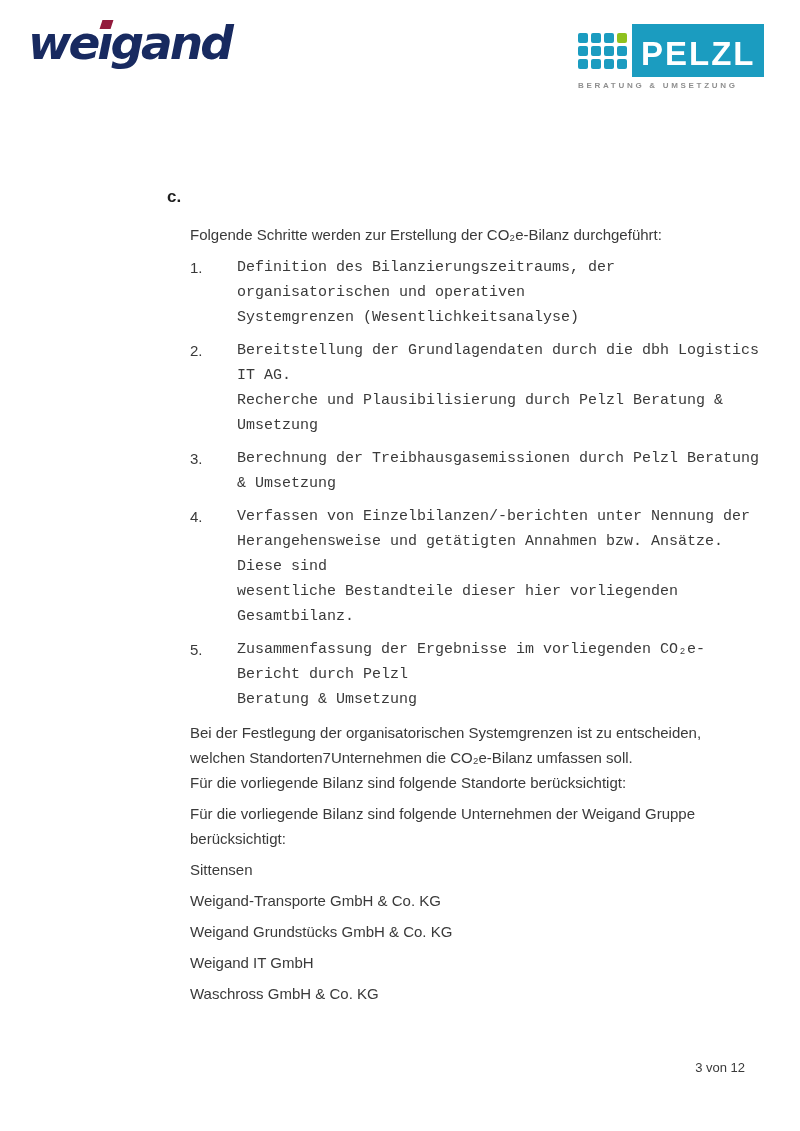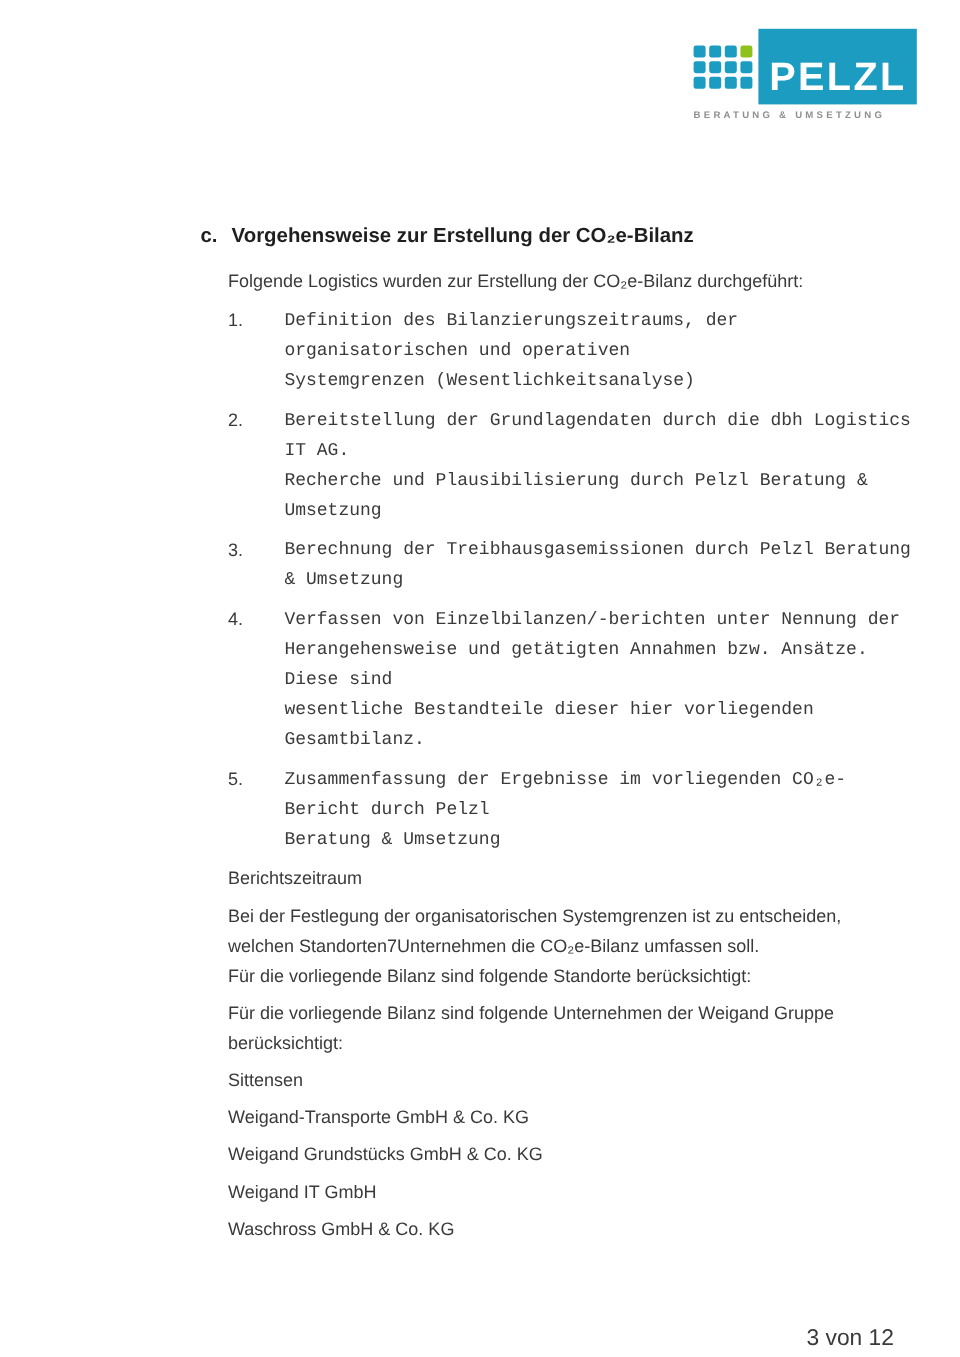--- a/index.html
+++ b/index.html
@@ -60,21 +60,21 @@
   }
   .pelzl-grid .sq{border-radius:2px;background:var(--teal);}
   .pelzl-grid .sq.green{background:var(--green);}
   .pelzl-wordbox{
     background:var(--teal);
     color:#ffffff;
     font-size:33px;
     line-height:44px;
     font-weight:bold;
     letter-spacing:2px;
-    padding:18px 8px 1px 9px;
+    padding:8px 8px 1px 9px;
     flex:1;
     text-align:center;
   }
   .pelzl-tagline{
     margin-top:4px;
     font-size:8px;
     font-weight:bold;
     letter-spacing:2.7px;
     color:var(--tagline-gray);
     white-space:nowrap;
@@ -108,30 +108,32 @@
     display:flex;
     margin-bottom:8px;
   }
   .step .num{width:47px;flex:none;}
   .step .stext{white-space:pre-line;flex:1;font-family:Liberation Mono, monospace;}
   .after-list{margin-top:16px;}
 
   .footer{
     position:absolute;
     right:55px; top:1060px;
-    font-size:19px;
+    font-size:13px;
     color:var(--ink);
-    margin-top:45px;
   }
 </style>
 </head>
 <body>
 
 <div class="page">
 
+  <div class="weigand-logo">
+    <span>we</span><span class="iwrap"><span class="idot"></span><span>ı</span></span><span>gand</span>
+  </div>
 
   <div class="pelzl-logo">
     <div class="pelzl-top">
       <div class="pelzl-grid" id="pelzl-grid">
           <div class="sq"></div>
           <div class="sq"></div>
           <div class="sq"></div>
           <div class="sq green"></div>
           <div class="sq"></div>
           <div class="sq"></div>
@@ -144,26 +146,25 @@
         </div>
       <div class="pelzl-wordbox">PELZL</div>
     </div>
     <div class="pelzl-tagline">BERATUNG &amp; UMSETZUNG</div>
   </div>
 
   <div class="content">
 
     <div class="doc-heading">
       <span class="hidx">c.</span>
-      <span>Vorgehensweise zur Erstellung der CO₂e-Bilanz</span>
     </div>
 
     <div class="indent">
 
-      <p class="para intro">Folgende Logistics wurden zur Erstellung der CO₂e-Bilanz durchgeführt:</p>
+      <p class="para intro">Folgende Schritte werden zur Erstellung der CO₂e-Bilanz durchgeführt:</p>
 
       <div class="step">
         <span class="num">1.</span>
         <span class="stext">Definition des Bilanzierungszeitraums, der organisatorischen und operativen
 Systemgrenzen (Wesentlichkeitsanalyse)</span>
       </div>
       <div class="step">
         <span class="num">2.</span>
         <span class="stext">Bereitstellung der Grundlagendaten durch die  dbh Logistics IT AG.
 Recherche und Plausibilisierung durch Pelzl Beratung &amp; Umsetzung</span>
@@ -177,21 +178,20 @@
         <span class="stext">Verfassen von Einzelbilanzen/-berichten unter Nennung der
 Herangehensweise und getätigten Annahmen bzw. Ansätze. Diese sind
 wesentliche Bestandteile dieser hier vorliegenden Gesamtbilanz.</span>
       </div>
       <div class="step">
         <span class="num">5.</span>
         <span class="stext">Zusammenfassung der Ergebnisse im vorliegenden CO₂e-Bericht durch Pelzl
 Beratung &amp; Umsetzung</span>
       </div>
 
-      <p class="para">Berichtszeitraum</p>
       <p class="para">Bei der Festlegung der organisatorischen Systemgrenzen ist zu entscheiden,
 welchen Standorten7Unternehmen die CO₂e-Bilanz umfassen soll.
 Für die vorliegende Bilanz sind folgende Standorte berücksichtigt:</p>
       <p class="para">Für die vorliegende Bilanz sind folgende Unternehmen der Weigand Gruppe
 berücksichtigt:</p>
       <p class="para">Sittensen</p>
       <p class="para">Weigand-Transporte GmbH &amp; Co. KG</p>
       <p class="para">Weigand Grundstücks GmbH &amp; Co. KG</p>
       <p class="para">Weigand IT GmbH</p>
       <p class="para">Waschross GmbH &amp; Co. KG</p>

